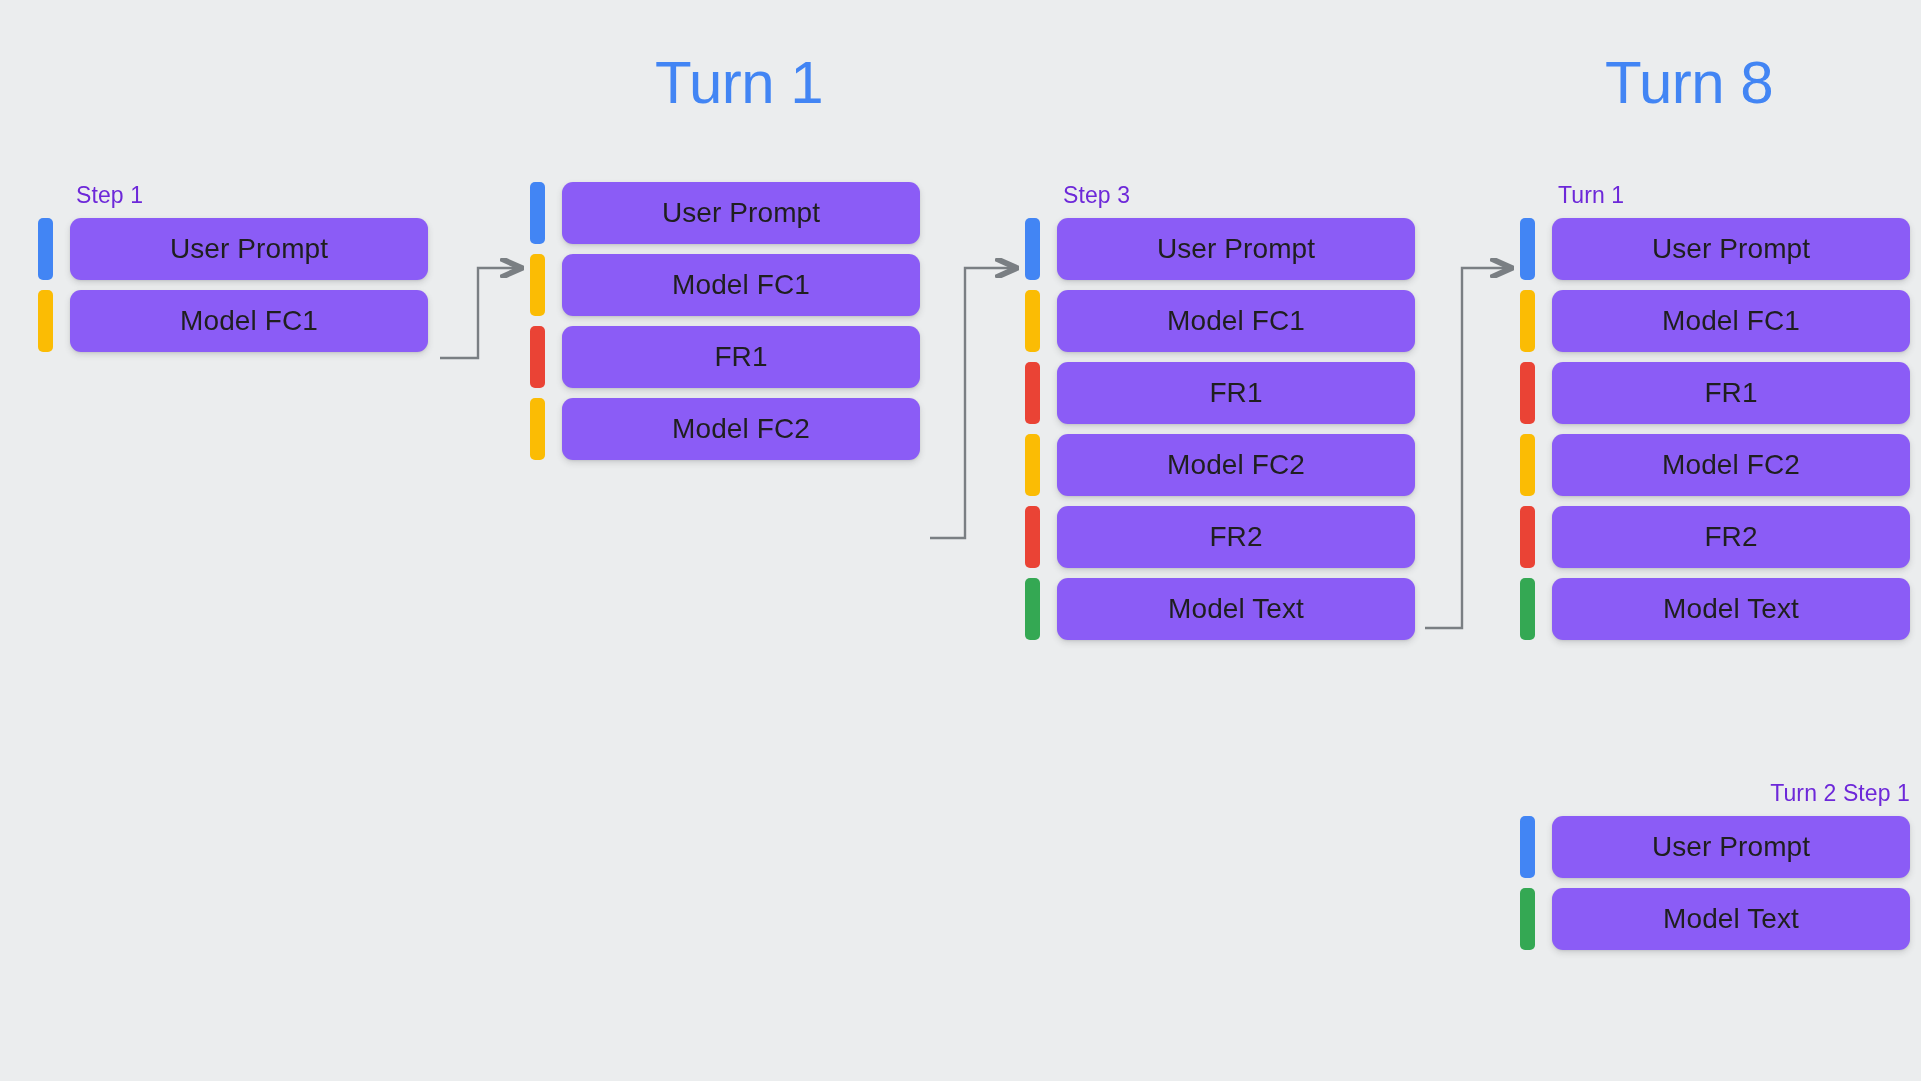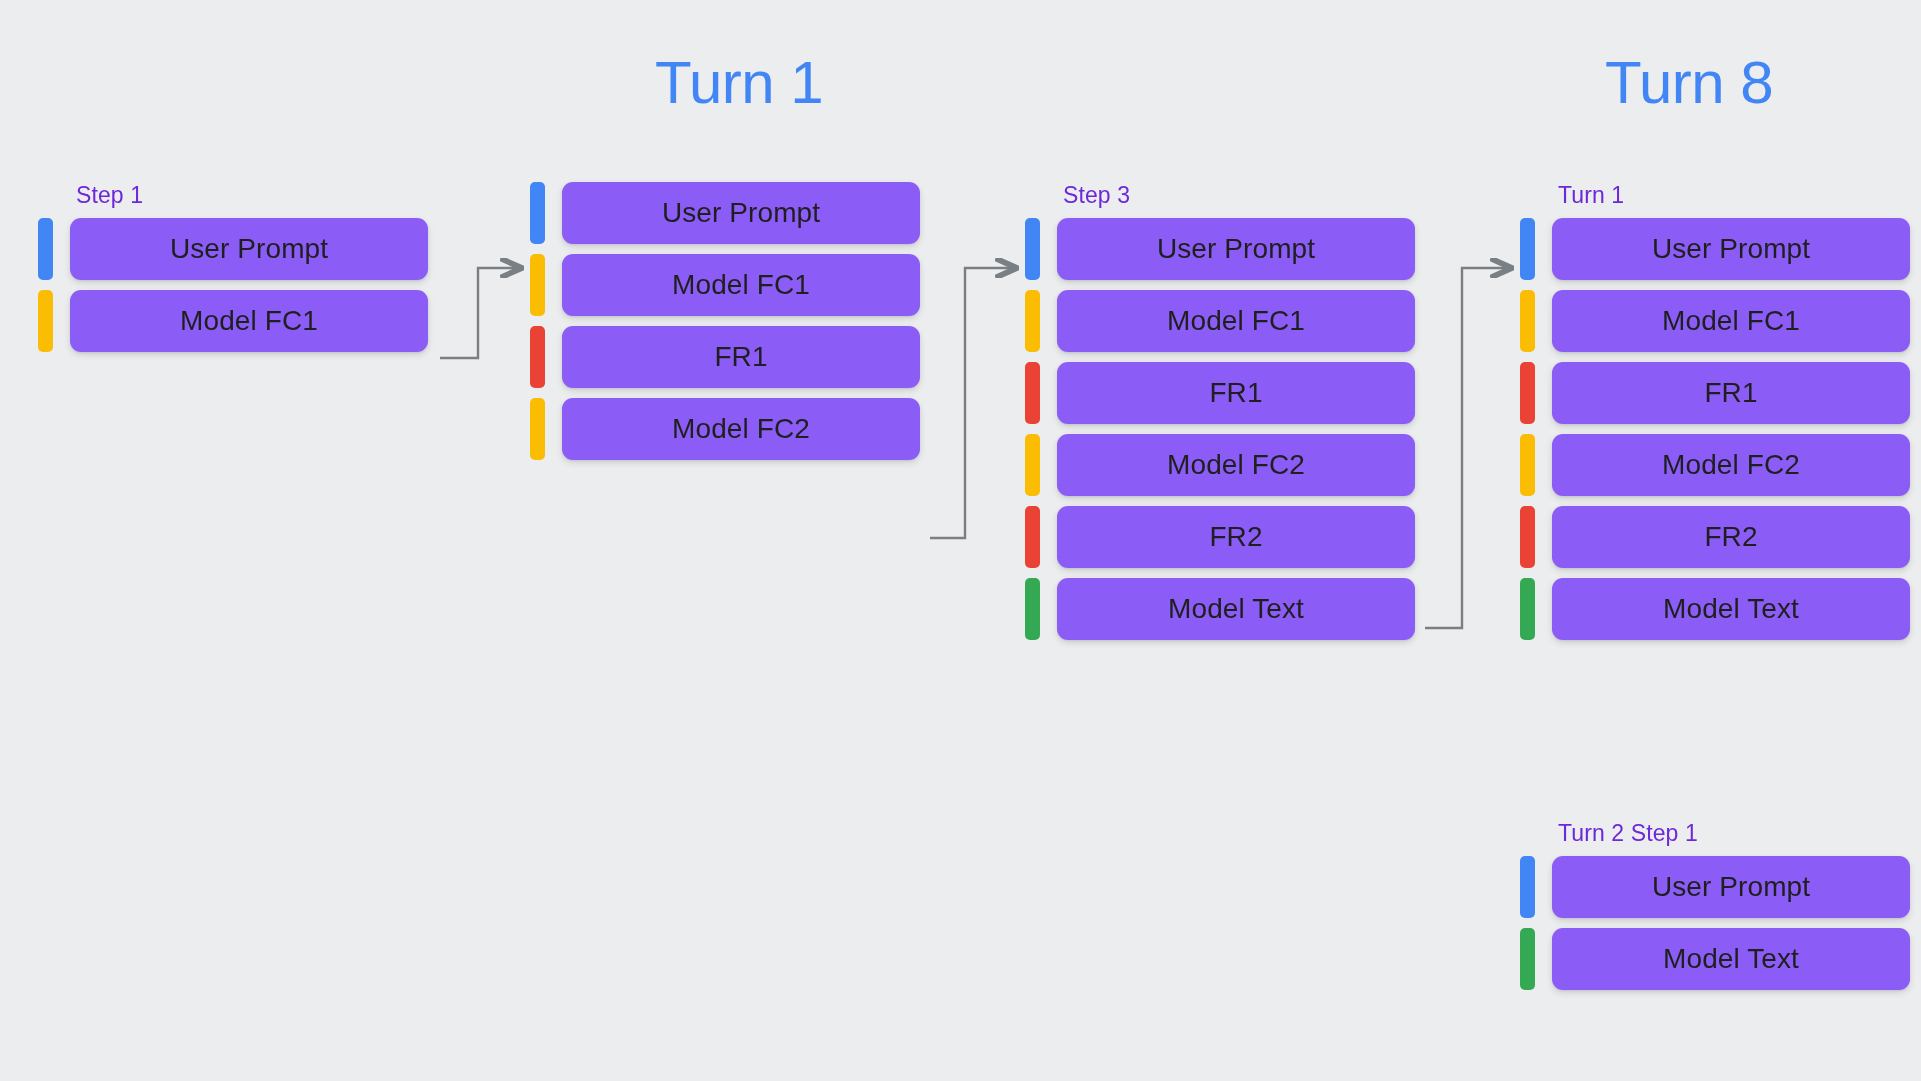--- a/index.html
+++ b/index.html
@@ -72,21 +72,21 @@
     color: #1f1f1f;
     letter-spacing: 0.1px;
     white-space: nowrap;
   }
 
   
   #col-step-1      { left: 38px;   top: 182px; width: 390px; }
   #col-step-2      { left: 530px;  top: 182px; width: 390px; }
   #col-step-3      { left: 1025px; top: 182px; width: 390px; }
   #col-turn2-turn1 { left: 1520px; top: 182px; width: 390px; }
-  #col-turn2-step1 { left: 1520px; top: 820px; width: 390px; }
+  #col-turn2-step1 { left: 1520px; top: 780px; width: 390px; text-align: right; }
 
   
   #connectors {
     position: absolute;
     left: 0; top: 0;
     width: 1921px;
     height: 1081px;
     pointer-events: none;
   }
   #connectors path, #connectors line {

